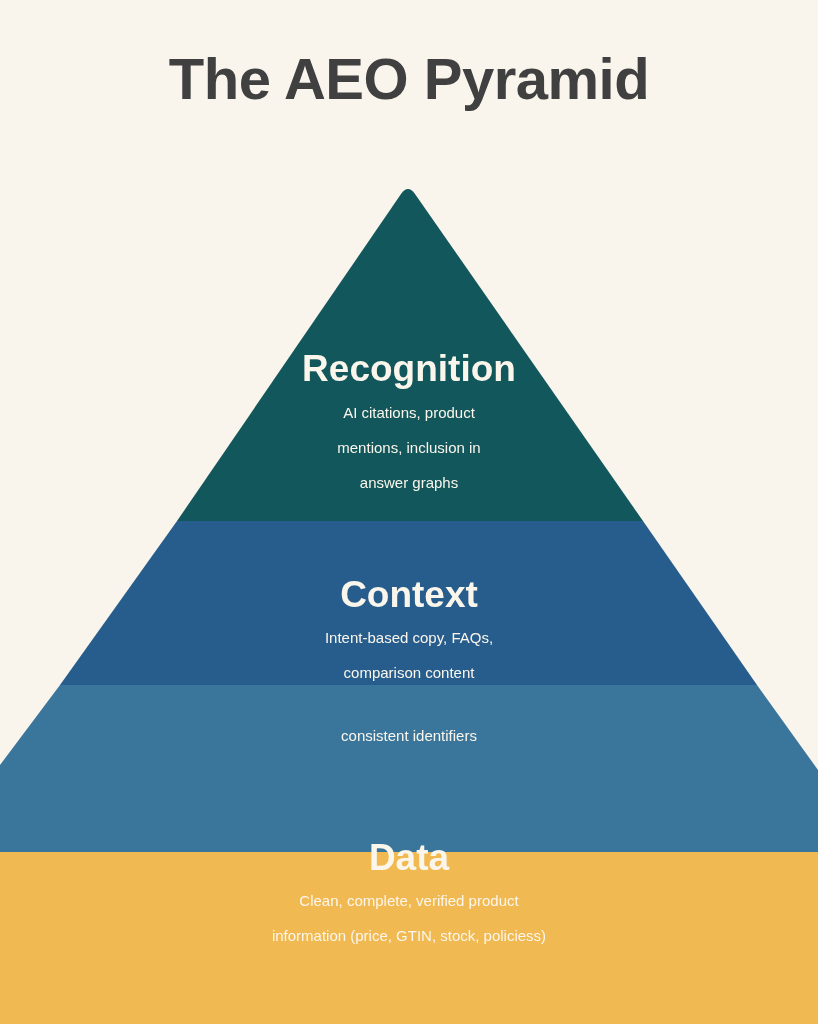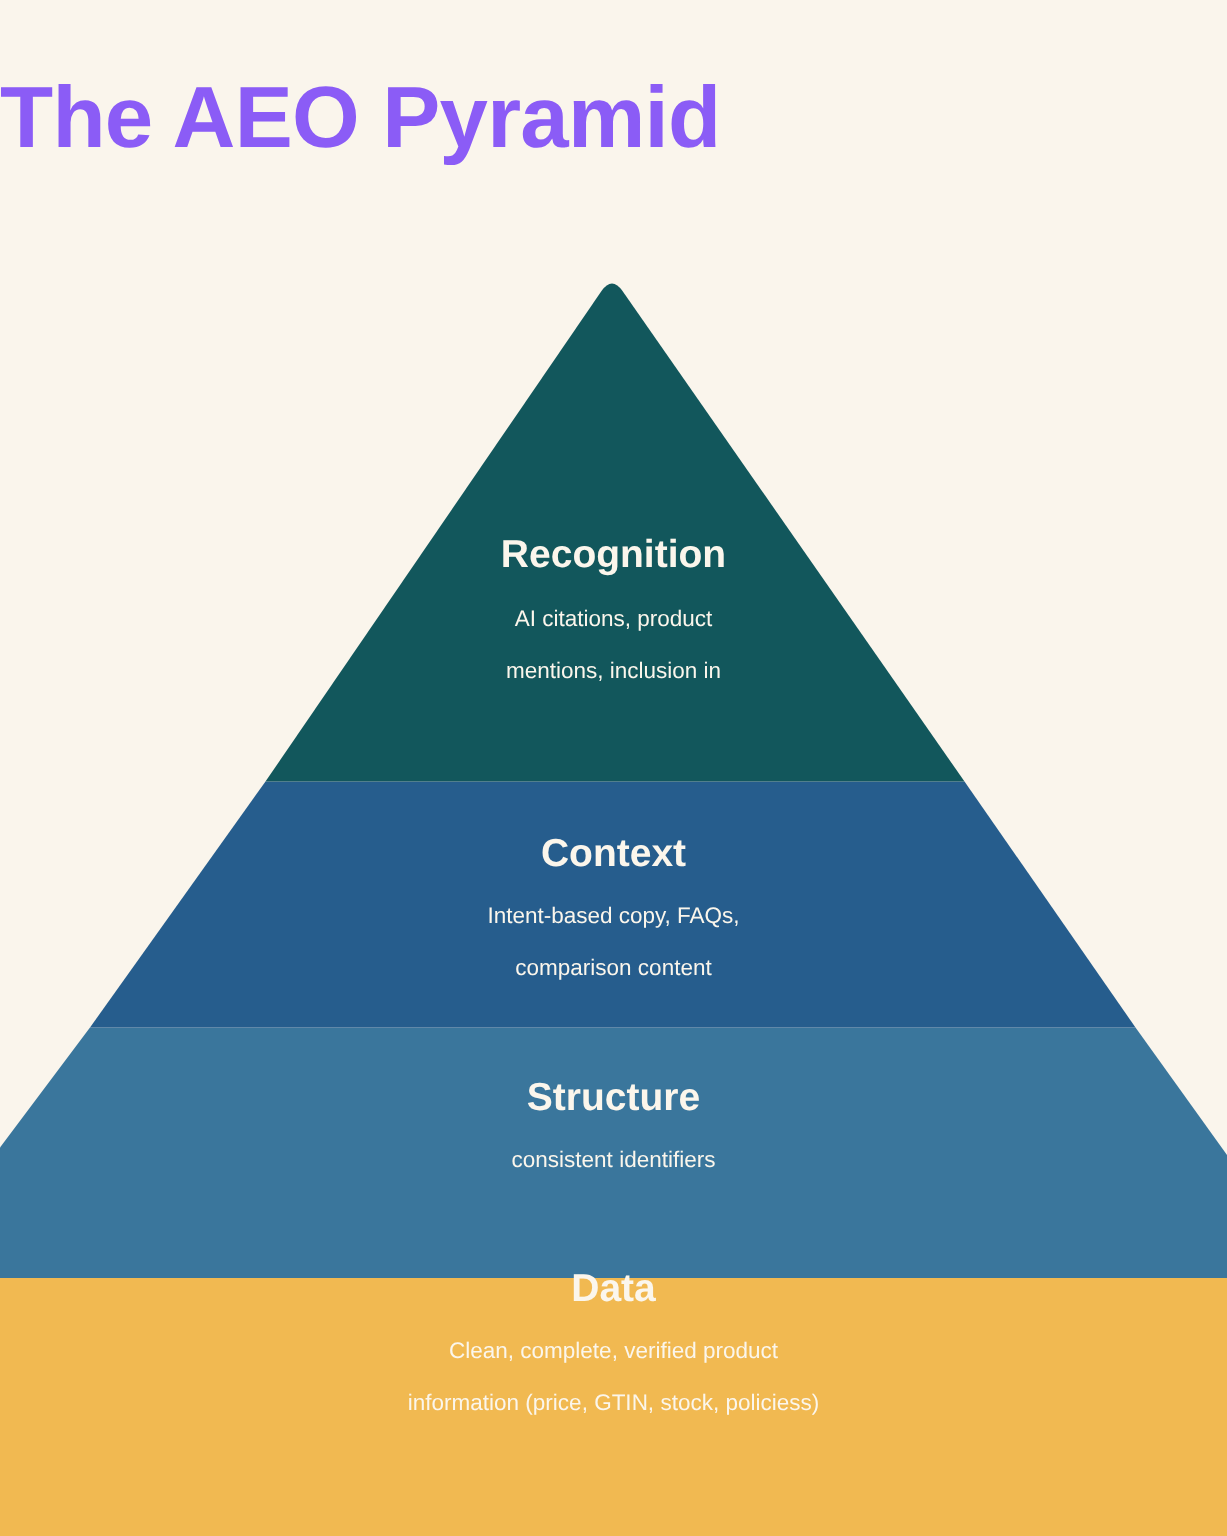--- a/index.html
+++ b/index.html
@@ -4,29 +4,29 @@
 <style>
   html, body { margin: 0; padding: 0; }
   body {
     width: 818px; height: 1024px; overflow: hidden;
     background: #faf5ec;
     font-family: "Liberation Sans", "DejaVu Sans", sans-serif;
     position: relative;
   }
   .title {
     position: absolute; left: 0; top: 44px; width: 818px;
-    text-align: left; font-size: 58px; font-weight: 700;
-    color: #8b5cf6; letter-spacing: -0.5px; line-height: 70px;
+    text-align: center; font-size: 58px; font-weight: 700;
+    color: #404040; letter-spacing: -0.5px; line-height: 70px;
   }
   svg.pyramid { position: absolute; left: 0; top: 0; }
   .layer-text {
     position: absolute; left: 0; width: 818px; text-align: center;
     color: #fbf6ec;
   }
-  .layer-title { font-size: 26px; font-weight: 700; line-height: 38px; }
+  .layer-title { font-size: 37px; font-weight: 700; line-height: 38px; }
   .layer-desc { font-size: 15px; line-height: 35px; margin-top: 6px; }
   .data-band {
     position: absolute; left: 0; top: 852px; width: 818px; height: 172px;
     background: #f1b951;
   }
 </style>
 </head>
 <body>
 
 <div class="title">The AEO Pyramid</div>
@@ -40,33 +40,33 @@
   <path d="M 401,194 Q 408,184 415,194 L 643,521 L 177,521 Z" fill="#12575c"></path>
 </svg>
 
 <div class="data-band"></div>
 
 <div class="layer-text" style="top:350px;">
   <div class="layer-title">Recognition</div>
   <div class="layer-desc" style="margin-top:7px;">
     <div>AI citations, product</div>
     <div>mentions, inclusion in</div>
+    <div>answer graphs</div>
   </div>
 </div>
 
-<div class="layer-text" style="top:549px;">
+<div class="layer-text" style="top:576px;">
   <div class="layer-title">Context</div>
   <div class="layer-desc">
     <div>Intent-based copy, FAQs,</div>
     <div>comparison content</div>
   </div>
 </div>
 
 <div class="layer-text" style="top:712px;">
-  <div class="layer-title">Structure</div>
   <div class="layer-desc">
     <div>consistent identifiers</div>
   </div>
 </div>
 
 <div class="layer-text" style="top:839px;">
   <div class="layer-title">Data</div>
   <div class="layer-desc">
     <div>Clean, complete, verified product</div>
     <div>information (price, GTIN, stock, policiess)</div>

